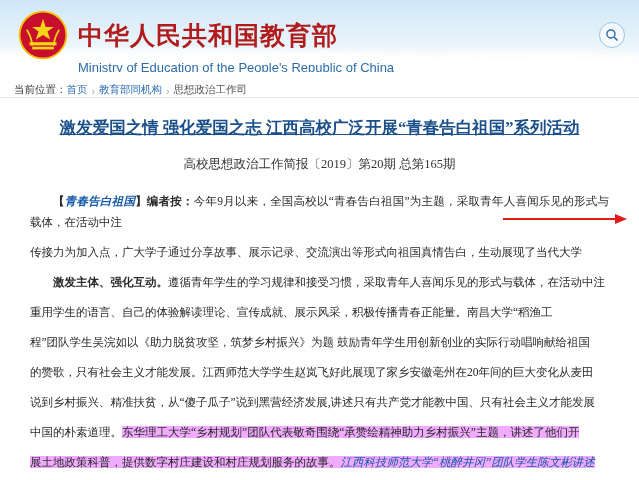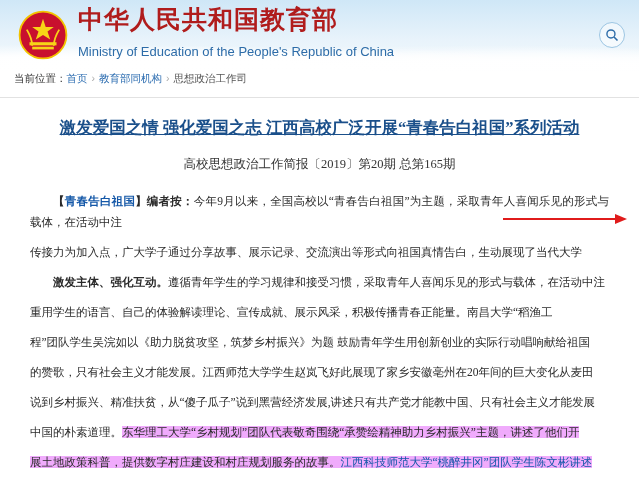--- a/index.html
+++ b/index.html
@@ -31,21 +31,21 @@
       radial-gradient(ellipse at 78% 135%, rgba(255,255,255,0.9) 0 36%, rgba(255,255,255,0) 60%),
       radial-gradient(ellipse at 95% 120%, rgba(255,255,255,0.8) 0 30%, rgba(255,255,255,0) 55%);
   }
   .emblem {
     position: absolute;
     left: 16px; top: 8px;
     width: 54px; height: 54px;
   }
   .brand {
     position: absolute;
-    left: 78px; top: 5px;
+    left: 78px; top: 21px;
   }
   .brand .cn {
     font-family: "Liberation Serif", serif;
     font-size: 25px;
     font-weight: bold;
     color: #b01c1c;
     letter-spacing: 1px;
     line-height: 30px;
     white-space: nowrap;
   }
@@ -66,21 +66,21 @@
     display: flex; align-items: center; justify-content: center;
     cursor: pointer;
   }
 
   
   .crumbbar {
     height: 26px;
     border-bottom: 1px solid #e2e2e2;
     background: #fff;
     display: flex;
-    align-items: flex-start;
+    align-items: flex-end;
     padding: 0 14px;
     font-size: 10.5px;
     color: #555;
   }
   .crumbbar .label { color: #333; }
   .crumbbar a {
     color: #2b6cb0;
     text-decoration: none;
     cursor: pointer;
   }
@@ -110,21 +110,21 @@
     margin-top: 18px;
     font-family: "Liberation Serif", serif;
     font-size: 11.5px;
     line-height: 21px;
     color: #2a2a2a;
     text-align: justify;
   }
   .art-body p { margin: 0 0 9px 0; text-indent: 0; }
   .art-body .indent { text-indent: 23px; }
   .b { font-weight: bold; }
-  .blue { color: #1558a8; }
+  .blue { color: #1558a8; font-style: italic; }
   .hl { background: #f0abfc; }
 
   
   .annot-wrap { position: relative; }
   .red-arrow {
     position: absolute;
     right: 12px;
     top: 116px;
     width: 124px;
     height: 10px;

